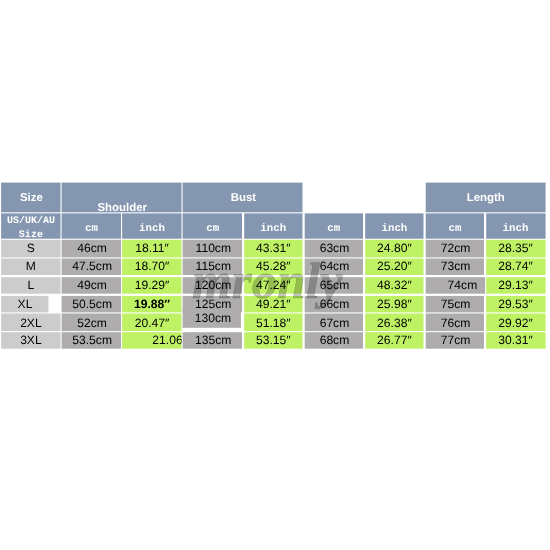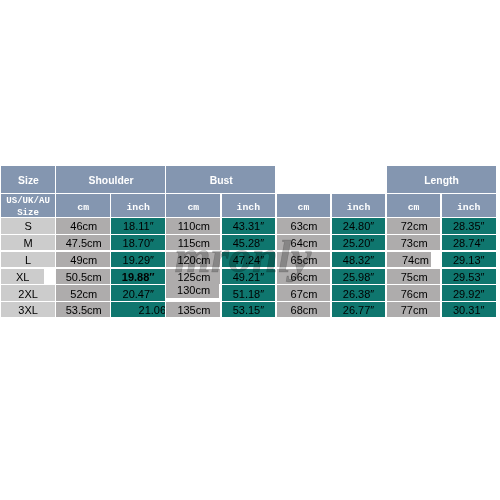--- a/index.html
+++ b/index.html
@@ -25,39 +25,39 @@
   .sub.sz > .txt{position:absolute;left:0;right:0;text-align:center;transform:none;}
   .sub.sz > .txt.l1{top:1.6px;}
   .sub.sz > .txt.l2{top:13.4px;}
 
   
   .dat{font-size:11px;color:#000000;}
   .dat > .txt{transform:translateY(0.9px);}
   .dat.c-cm > .txt{transform:translate(0.6px,0.9px);}
   .c-size{background:#cccccc;}
   .c-cm{background:#aeacac;}
-  .c-inch{background:#0f766e;}
+  .c-inch{background:#bef264;}
 
   #watermark{position:absolute;left:174.5px;top:234px;
              font-family:"Liberation Serif",serif;
              font-style:italic;font-weight:bold;
              font-size:46.5px;line-height:46.5px;
              color:rgba(0,0,0,0.22);white-space:nowrap;
              -webkit-text-stroke:0.55px rgba(0,0,0,0.22);}
 </style>
 </head>
 <body>
 
 <div id="root">
   <div id="chart">
 
     <div class="cell grp" style="left: 1.25px; top: 165.6px; width: 53.6778px; height: 27.4px;">
       <span class="txt">Size</span>
     </div>
-    <div class="cell grp" style="left: 56.3278px; top: 165.6px; width: 108.756px; height: 27.4px;">
+    <div class="cell grp" style="left: 56.3278px; top: 165.6px; width: 108.756px; height: 27.4px; align-items: flex-end;">
       <span class="txt">Shoulder</span>
     </div>
     <div class="cell grp" style="left: 166.483px; top: 165.6px; width: 108.756px; height: 27.4px;">
       <span class="txt">Bust</span>
     </div>
     <div class="cell grp" style="left: 386.794px; top: 165.6px; width: 108.756px; height: 27.4px;">
       <span class="txt">Length</span>
     </div>
 
     <div class="cell sub sz" style="left: 1.25px; top: 194.4px; width: 53.6778px; height: 22.6px;">
@@ -157,21 +157,21 @@
       </div>
       <div class="cell dat c-inch" style="left: 221.561px; top: 251.66px; width: 53.6778px; height: 15.48px;">
         <span class="txt">47.24″</span>
       </div>
       <div class="cell dat c-cm" style="left: 276.639px; top: 251.66px; width: 53.6778px; height: 15.48px;">
         <span class="txt">65cm</span>
       </div>
       <div class="cell dat c-inch" style="left: 331.717px; top: 251.66px; width: 53.6778px; height: 15.48px;">
         <span class="txt">48.32″</span>
       </div>
-      <div class="cell dat c-cm" style="left: 386.794px; top: 251.66px; width: 44px; height: 15.48px; padding-left: 12px;">
+      <div class="cell dat c-cm" style="left: 386.794px; top: 251.66px; width: 54px; height: 15.48px; padding-left: 12px;">
         <span class="txt">74cm</span>
       </div>
       <div class="cell dat c-inch" style="left: 441.872px; top: 251.66px; width: 53.6778px; height: 15.48px;">
         <span class="txt">29.13″</span>
       </div>
       <div class="cell dat c-size" style="left: 1.25px; top: 268.54px; width: 43px; height: 15.26px;">
         <span class="txt">XL</span>
       </div>
       <div class="cell dat c-cm" style="left: 56.3278px; top: 268.54px; width: 53.6778px; height: 15.26px;">
         <span class="txt">50.5cm</span>

